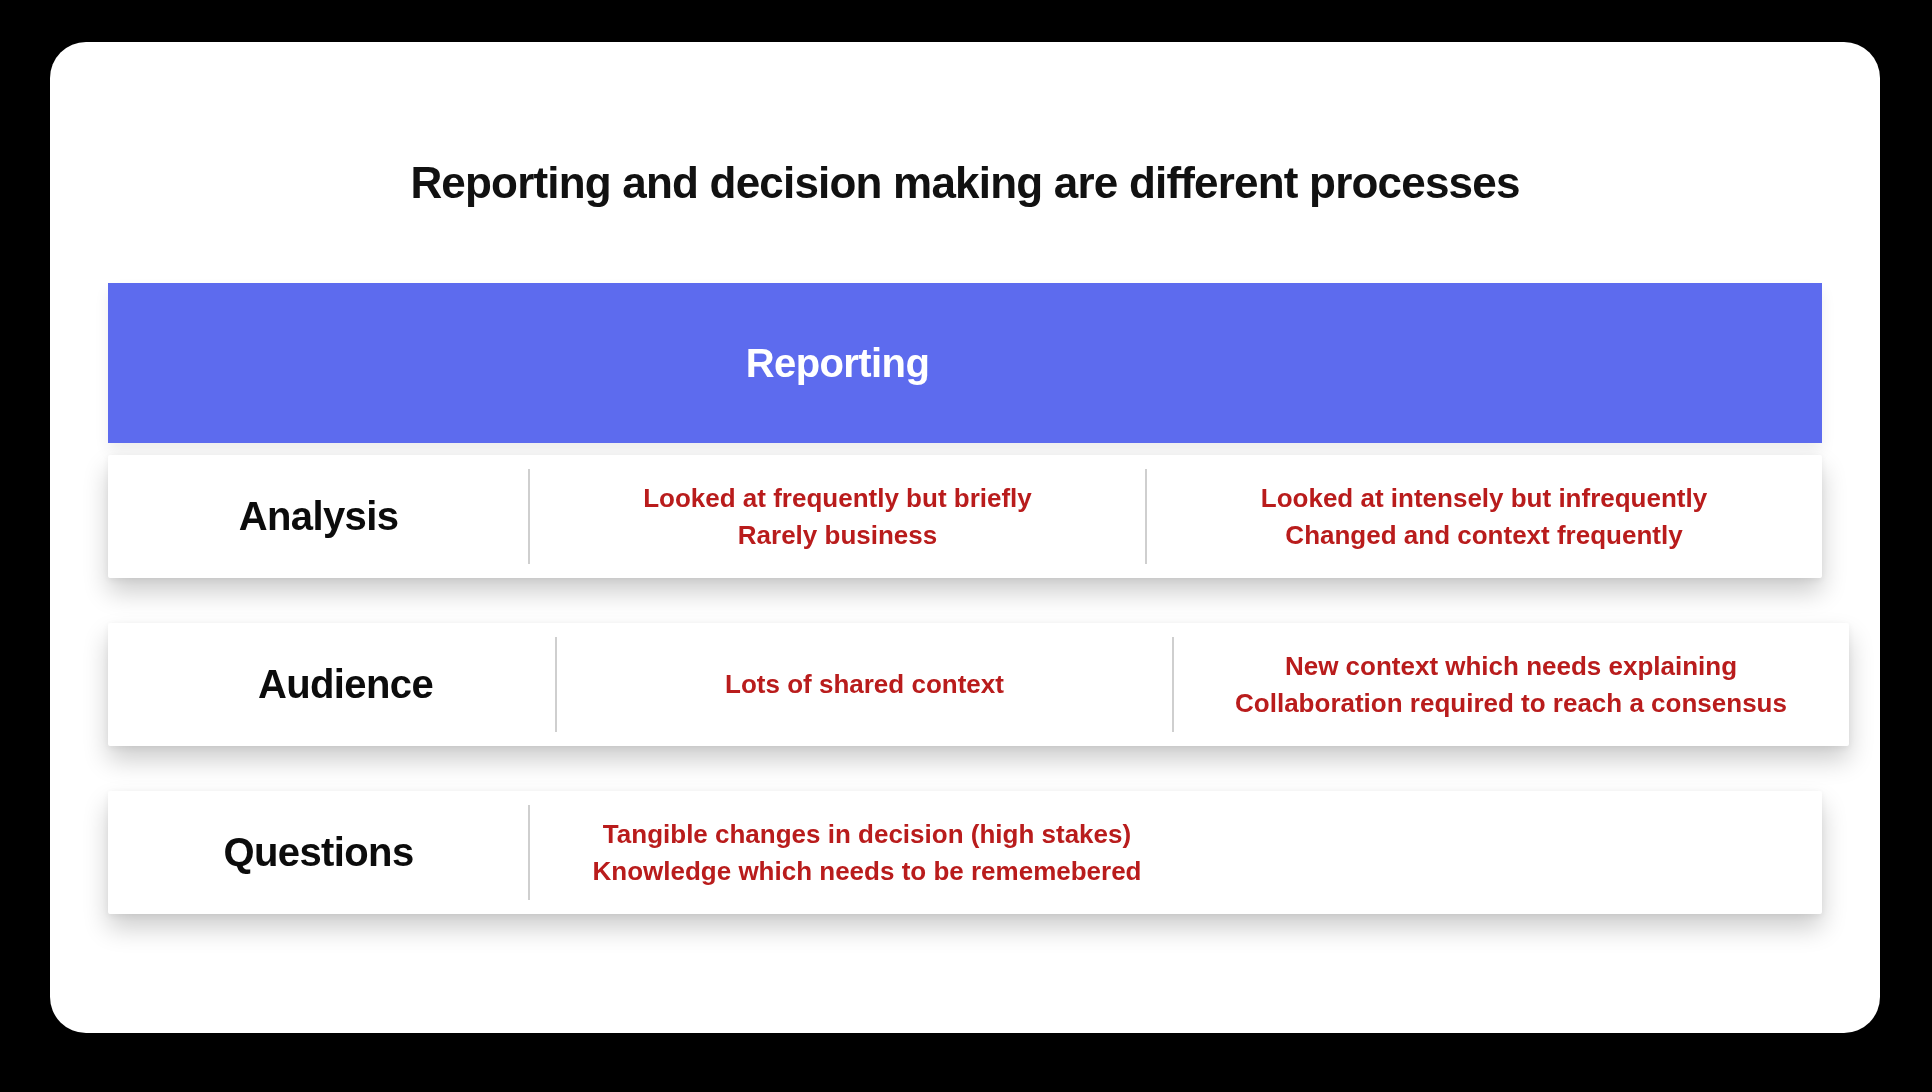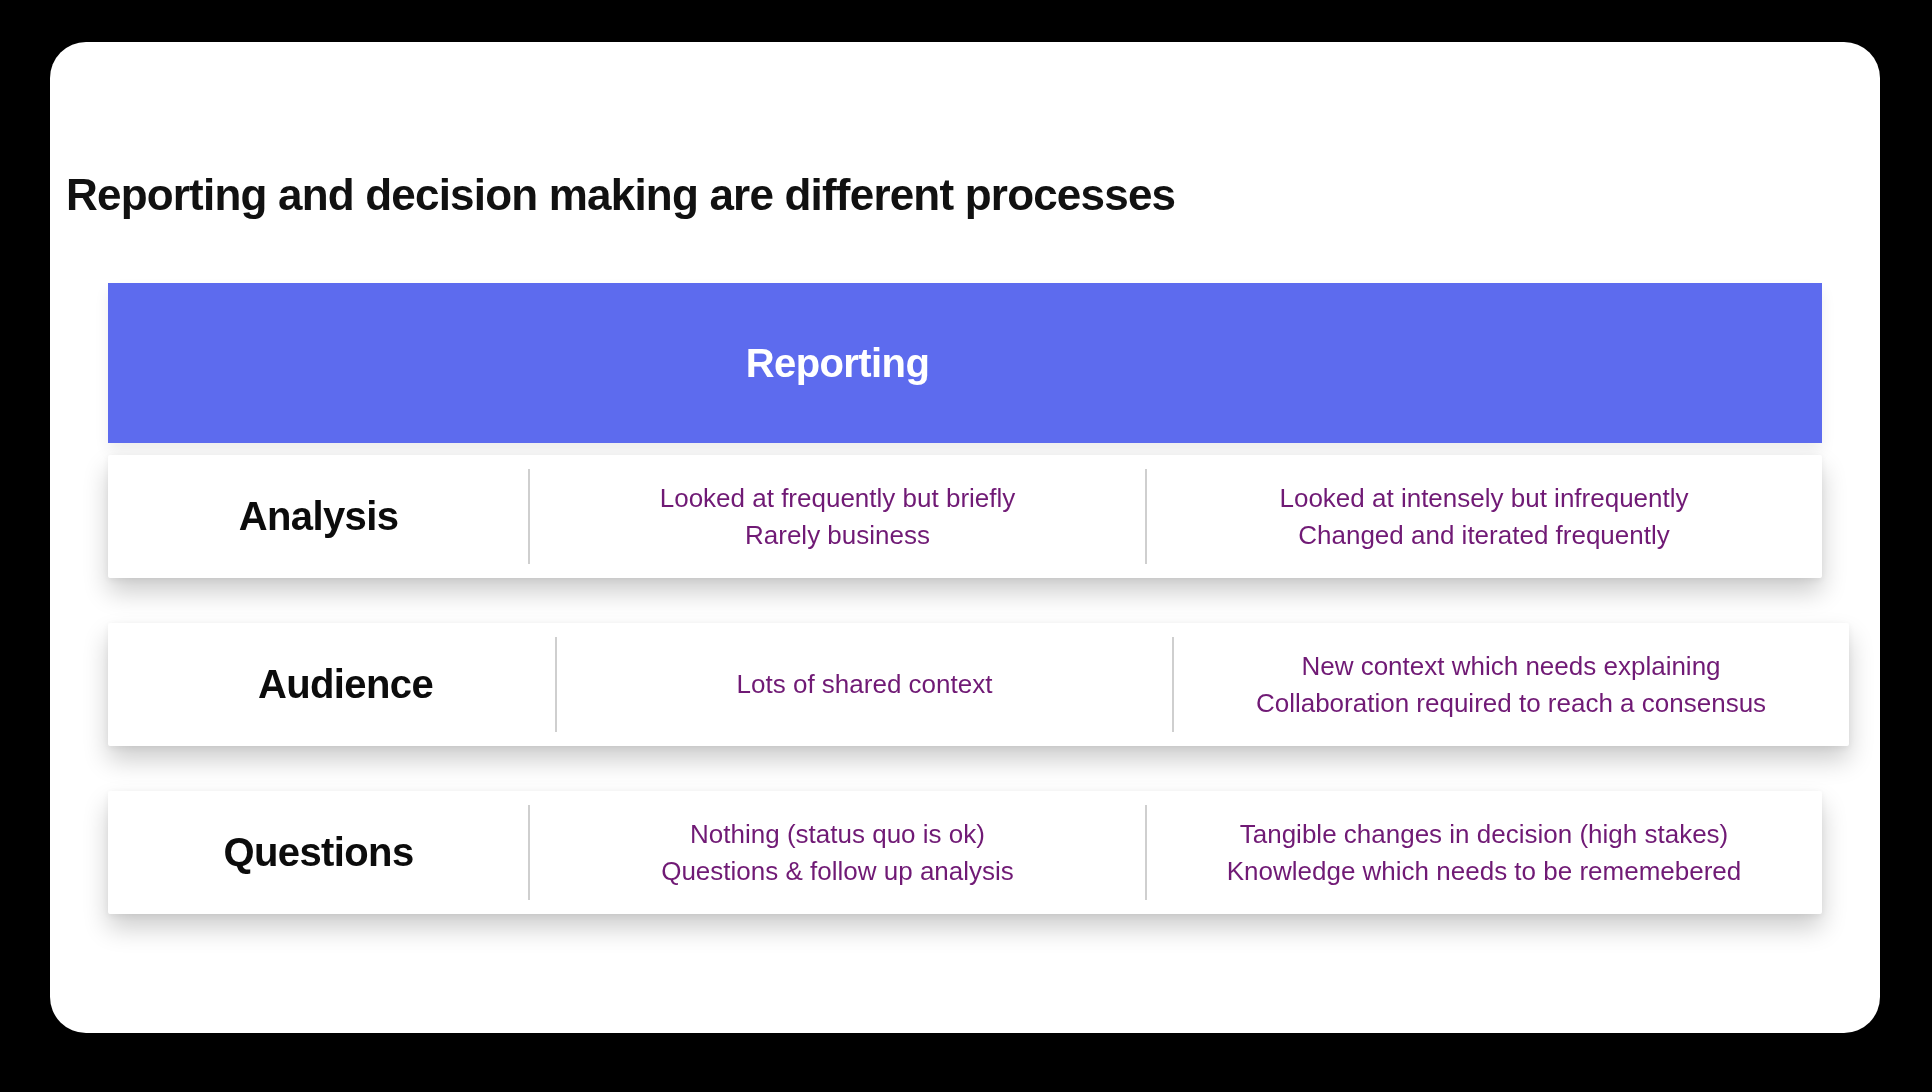--- a/index.html
+++ b/index.html
@@ -11,22 +11,22 @@
     overflow:hidden;
   }
   .card {
     position:absolute; left:50px; top:42px;
     width:1830px; height:991px;
     background:#ffffff;
     border-radius:36px;
   }
   .title {
     position:absolute; left:0; right:0; top:112px;
-    margin:16px;
-    text-align:left;
+    margin:4px;
+    text-align:center;
     font-size:44px; font-weight:700;
     letter-spacing:-0.8px;
     color:#111111;
   }
   .header-bar {
     position:absolute; left:58px; top:241px;
     width:1714px; height:160px;
     background:#5D6BEE;
     display:flex;
     box-shadow:0 8px 14px rgba(0,0,0,0.07);
@@ -64,23 +64,24 @@
     background:#cfcfcf;
   }
   .row-label {
     font-size:40px; font-weight:700;
     letter-spacing:-0.6px;
     color:#0c0c0c;
   }
   .cell .line {
     display:block;
     font-size:26px; line-height:37px;
-    color:#701a75;
+    color:#b91c1c;
     text-align:center;
     white-space:nowrap;
+    font-weight:bold;
   }
 </style>
 </head>
 <body>
 
 <div class="card">
 
   <h1 class="title">Reporting and decision making are different processes</h1>
 
   <div class="header-bar">
@@ -91,21 +92,21 @@
   <div class="row row-1">
     <div class="col label-col">
       <span class="row-label">Analysis</span>
     </div>
     <div class="col rep-col cell">
       <span class="line">Looked at frequently but briefly</span>
       <span class="line">Rarely business</span>
     </div>
     <div class="col dec-col cell">
       <span class="line">Looked at intensely but infrequently</span>
-      <span class="line">Changed and iterated frequently</span>
+      <span class="line">Changed and context frequently</span>
     </div>
   </div>
 
   <div class="row row-2">
     <div class="col label-col">
       <span class="row-label">Audience</span>
     </div>
     <div class="col rep-col cell">
       <span class="line">Lots of shared context</span>
       <span class="line"></span>
@@ -113,23 +114,19 @@
     <div class="col dec-col cell">
       <span class="line">New context which needs explaining</span>
       <span class="line">Collaboration required to reach a consensus</span>
     </div>
   </div>
 
   <div class="row row-3">
     <div class="col label-col">
       <span class="row-label">Questions</span>
     </div>
-    <div class="col rep-col cell">
-      <span class="line">Nothing (status quo is ok)</span>
-      <span class="line">Questions &amp; follow up analysis</span>
-    </div>
     <div class="col dec-col cell">
       <span class="line">Tangible changes in decision (high stakes)</span>
       <span class="line">Knowledge which needs to be rememebered</span>
     </div>
   </div>
 
 </div>
 
 </body></html>

